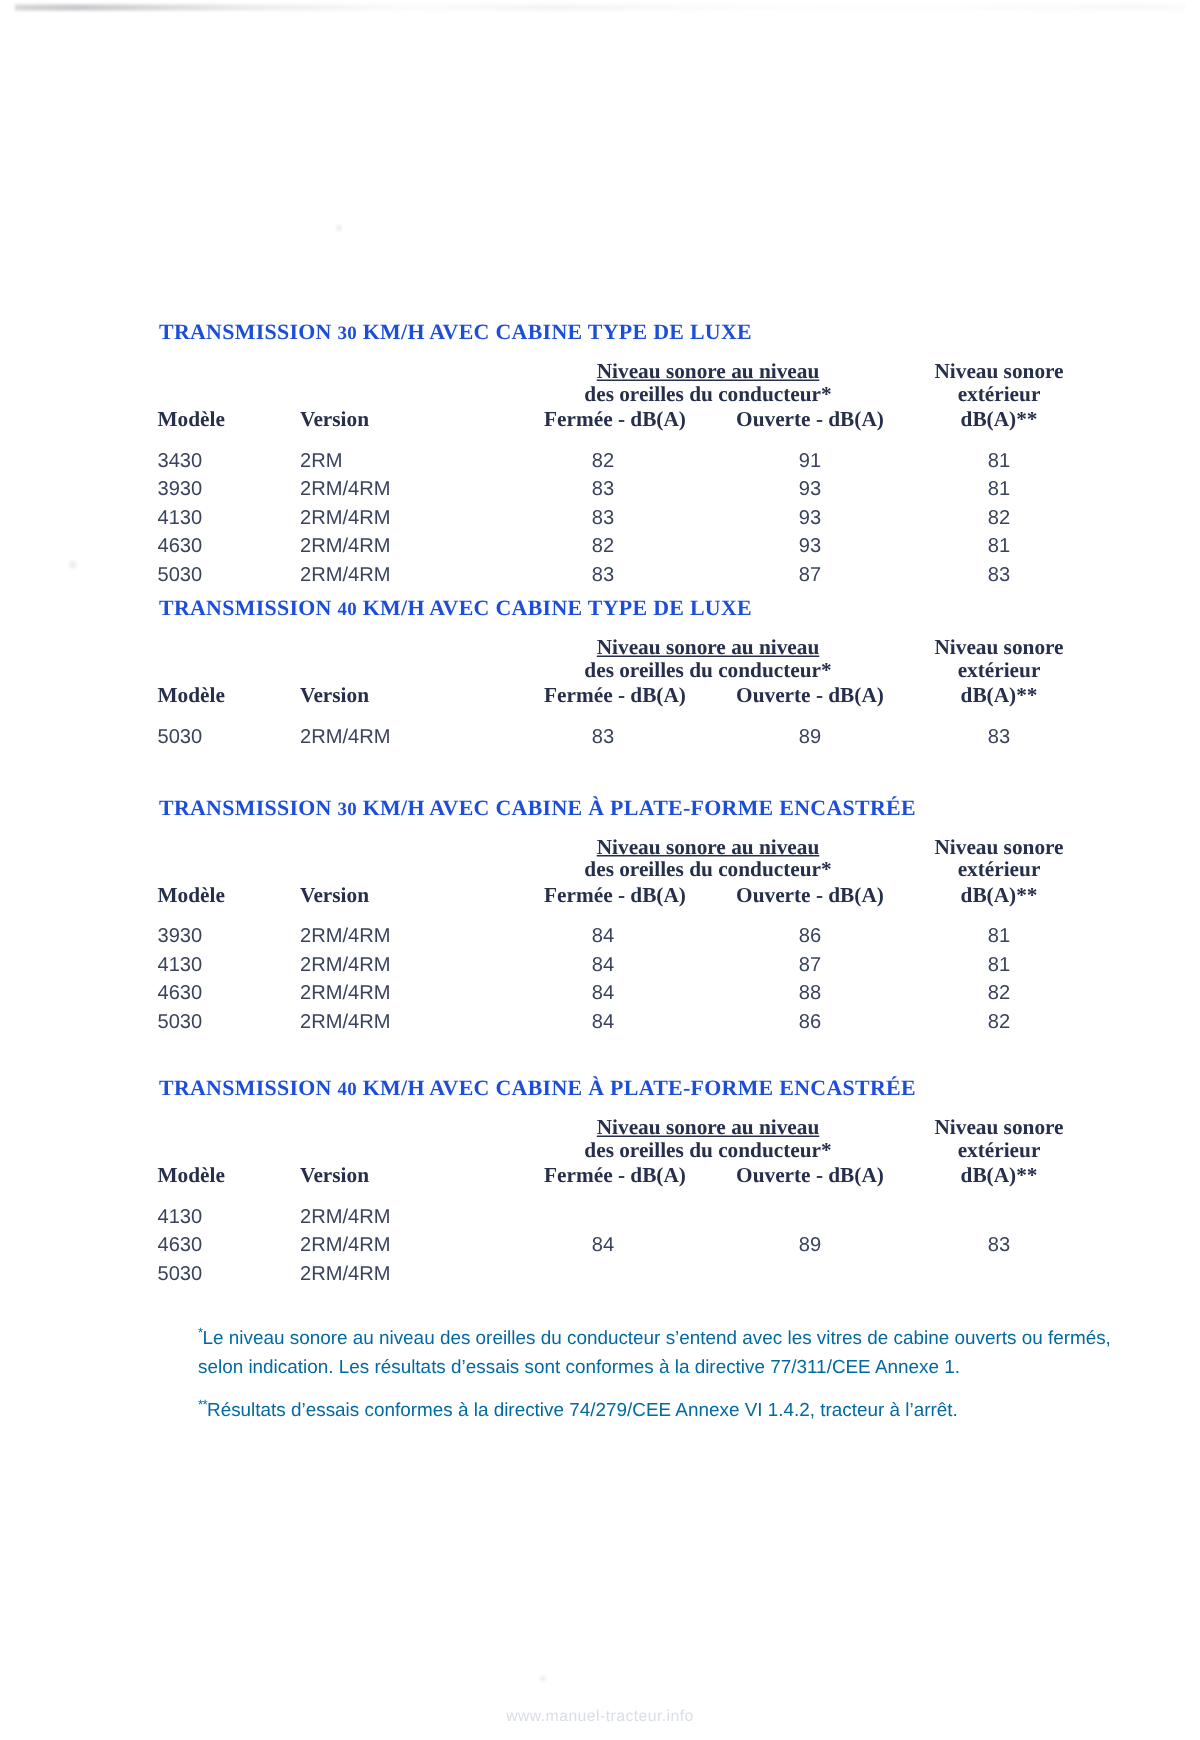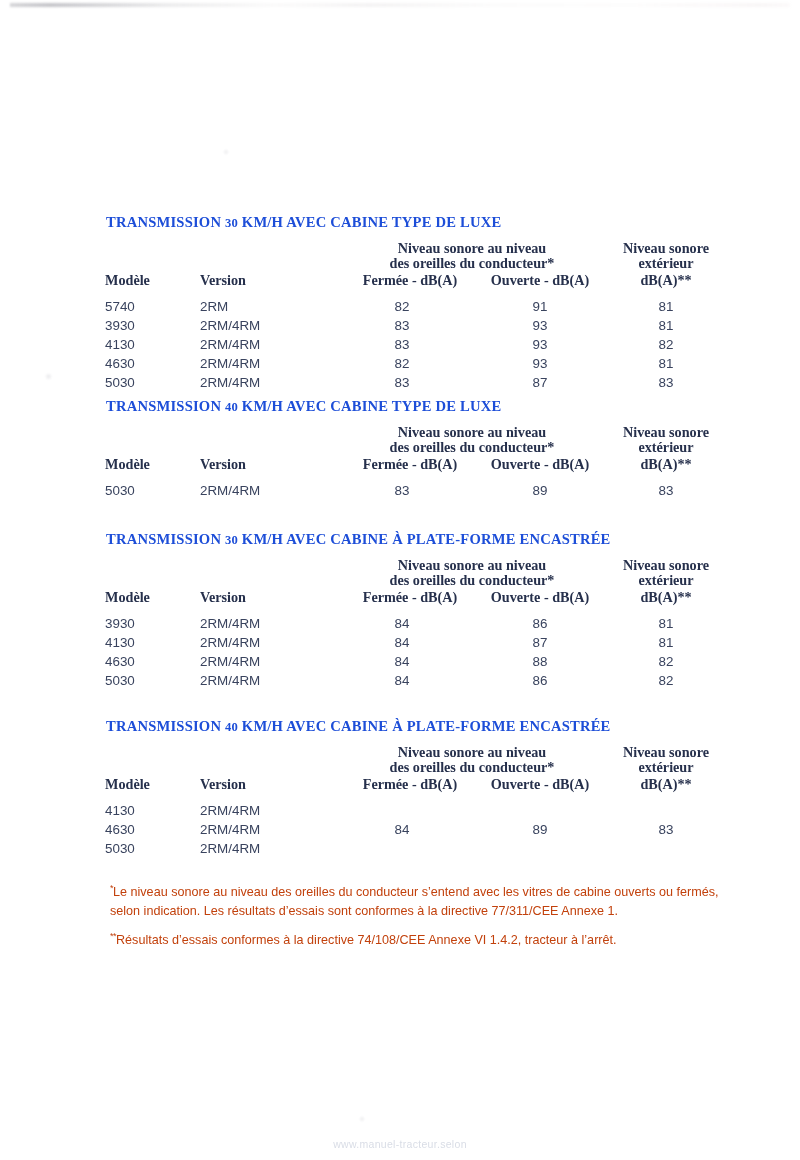--- a/index.html
+++ b/index.html
@@ -89,21 +89,21 @@
     width: 800px;
     font-family: "Liberation Serif", serif;
     font-weight: bold;
     color: #26304c;
   }
   .ch-line {
     position: absolute;
     font-size: 14.2px;
     white-space: nowrap;
   }
-  .ch-inner-1 { left: 340px; width: 264px; text-align: center; }
+  .ch-inner-1 { left: 340px; width: 264px; text-align: center; text-decoration: underline; }
   .ch-inner-2 { left: 340px; width: 264px; text-align: center; }
   .ch-outer-1 { left: 596px; width: 140px; text-align: center; }
   .ch-outer-2 { left: 596px; width: 140px; text-align: center; }
   .ch-modele  { left: 105px; }
   .ch-version { left: 200px; }
   .ch-fermee  { left: 340px; width: 140px; text-align: center; }
   .ch-ouverte { left: 470px; width: 140px; text-align: center; }
   .ch-ext     { left: 596px; width: 140px; text-align: center; }
 
   
@@ -125,21 +125,22 @@
   .c-version { position: absolute; left: 200px; }
   .c-fermee  { position: absolute; left: 332px; width: 140px; text-align: center; }
   .c-ouverte { position: absolute; left: 470px; width: 140px; text-align: center; }
   .c-ext     { position: absolute; left: 596px; width: 140px; text-align: center; }
 
   
   .footnote {
     position: absolute;
     font-size: 12.6px;
     line-height: 19px;
-    color: #c2410c;
+    color: #0369a1;
+    margin-left: 22px;
   }
   .fn-1 { left: 110px; top: 866px; width: 626px; }
   .fn-2 { left: 110px; top: 914px; width: 626px; }
   .fn-mark {
     font-size: 9px;
     vertical-align: 5px;
     letter-spacing: -0.5px;
   }
 
   
@@ -174,21 +175,21 @@
           <div class="ch-line ch-outer-1" style="top: 240px;">Niveau sonore</div>
           <div class="ch-line ch-outer-2" style="top: 255px;">extérieur</div>
           <div class="ch-line ch-modele" style="top: 272px;">Modèle</div>
           <div class="ch-line ch-version" style="top: 272px;">Version</div>
           <div class="ch-line ch-fermee" style="top: 272px;">Fermée - dB(A)</div>
           <div class="ch-line ch-ouverte" style="top: 272px;">Ouverte - dB(A)</div>
           <div class="ch-line ch-ext" style="top: 272px;">dB(A)**</div>
         </div>
         <div class="rows">
           <div class="row" style="top: 297px;">
-            <span class="c-modele">5740</span>
+            <span class="c-modele">3430</span>
             <span class="c-version">2RM</span>
             <span class="c-fermee">82</span>
             <span class="c-ouverte">91</span>
             <span class="c-ext">81</span>
           </div>
           <div class="row" style="top: 316px;">
             <span class="c-modele">3930</span>
             <span class="c-version">2RM/4RM</span>
             <span class="c-fermee">83</span>
             <span class="c-ouverte">93</span>
@@ -321,18 +322,18 @@
           </div>
         </div>
       </div>
     </div>
 
   <p class="footnote fn-1">
     <span class="fn-mark">*</span><span>Le niveau sonore au niveau des oreilles du conducteur s’entend avec les vitres de cabine ouverts ou fermés, selon indication. Les résultats d’essais sont conformes à la directive 77/311/CEE Annexe 1.</span>
   </p>
 
   <p class="footnote fn-2">
-    <span class="fn-mark">**</span><span>Résultats d’essais conformes à la directive 74/108/CEE Annexe VI 1.4.2, tracteur à l’arrêt.</span>
+    <span class="fn-mark">**</span><span>Résultats d’essais conformes à la directive 74/279/CEE Annexe VI 1.4.2, tracteur à l’arrêt.</span>
   </p>
 
-  <div class="watermark">www.manuel-tracteur.selon</div>
+  <div class="watermark">www.manuel-tracteur.info</div>
 
 </div>
 
 </body></html>

